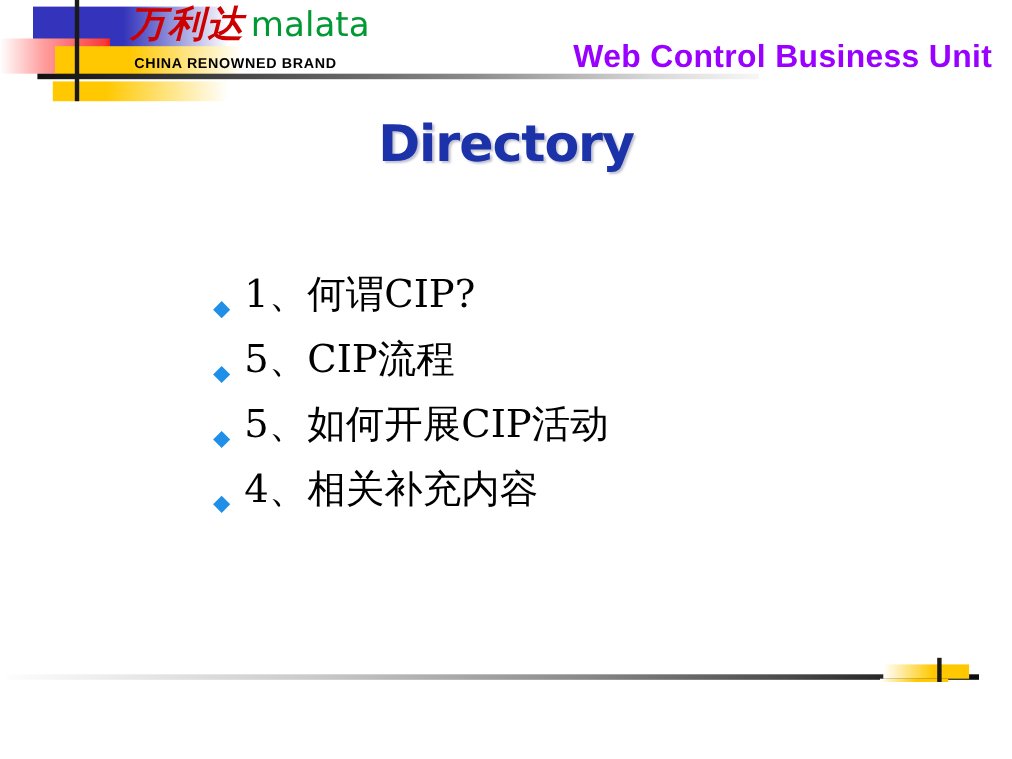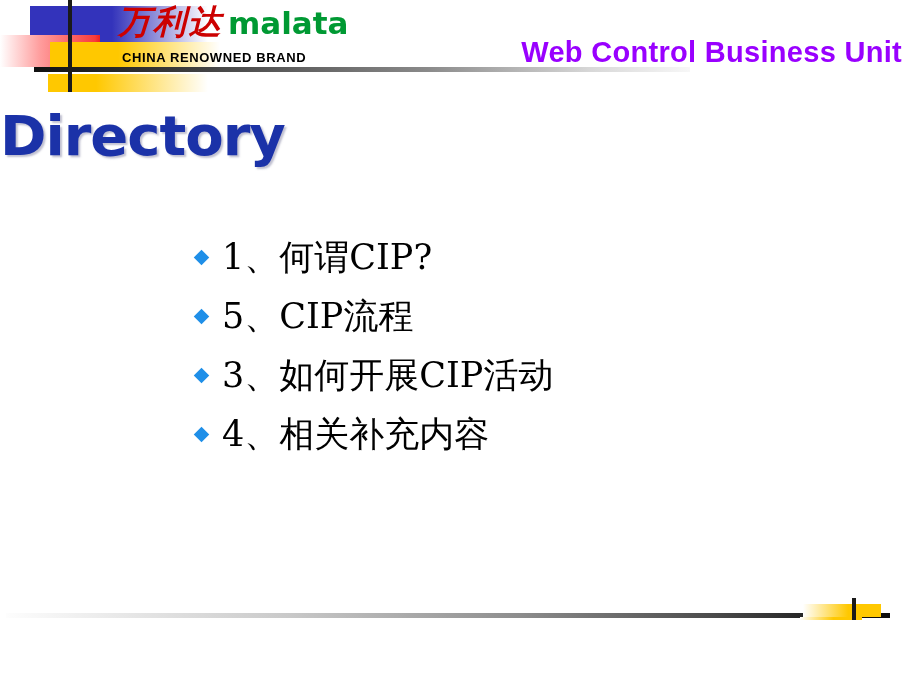--- a/index.html
+++ b/index.html
@@ -82,21 +82,21 @@
     color: #cc0000;
     letter-spacing: 2px;
     line-height: 40px;
     white-space: nowrap;
   }
   .logo-en {
     position: absolute;
     left: 228px;
     top: 3px;
     font-family: "DejaVu Sans", sans-serif;
-    font-weight: bold;
+    font-weight: normal;
     font-size: 31px;
     color: #009933;
     line-height: 40px;
     white-space: nowrap;
   }
   .logo-tag {
     position: absolute;
     left: 122px;
     top: 50px;
     font-family: "Liberation Sans", sans-serif;
@@ -120,38 +120,39 @@
     white-space: nowrap;
     margin-top: 18px;
   }
 
   
   .slide-title {
     position: absolute;
     left: 0;
     top: 103px;
     width: 920px;
+    text-align: center;
     font-family: "DejaVu Sans", sans-serif;
     font-weight: bold;
-    font-size: 56px;
+    font-size: 46px;
     color: #1b32a8;
     letter-spacing: -1px;
     text-shadow: 2px 2px 2px rgba(140,140,170,0.55);
   }
 
   
   .bullets {
     position: absolute;
     left: 196px;
     top: 228px;
     width: 660px;
   }
   .bullet-row {
     display: flex;
-    align-items: center;
+    align-items: flex-end;
     height: 59px;
   }
   .bullet-mark {
     width: 26px;
     flex: 0 0 26px;
     display: flex;
     align-items: center;
   }
   .diamond {
     width: 11px;
@@ -260,21 +261,21 @@
     <div class="bullet-row">
       <span class="bullet-mark">
           <span class="diamond"></span>
         </span>
       <span class="bullet-text">5、CIP流程</span>
     </div>
     <div class="bullet-row">
       <span class="bullet-mark">
           <span class="diamond"></span>
         </span>
-      <span class="bullet-text">3、如何开展CIP活动</span>
+      <span class="bullet-text">5、如何开展CIP活动</span>
     </div>
     <div class="bullet-row">
       <span class="bullet-mark">
           <span class="diamond"></span>
         </span>
       <span class="bullet-text">4、相关补充内容</span>
     </div>
   </div>
 
   <div class="footer-rule"></div>

